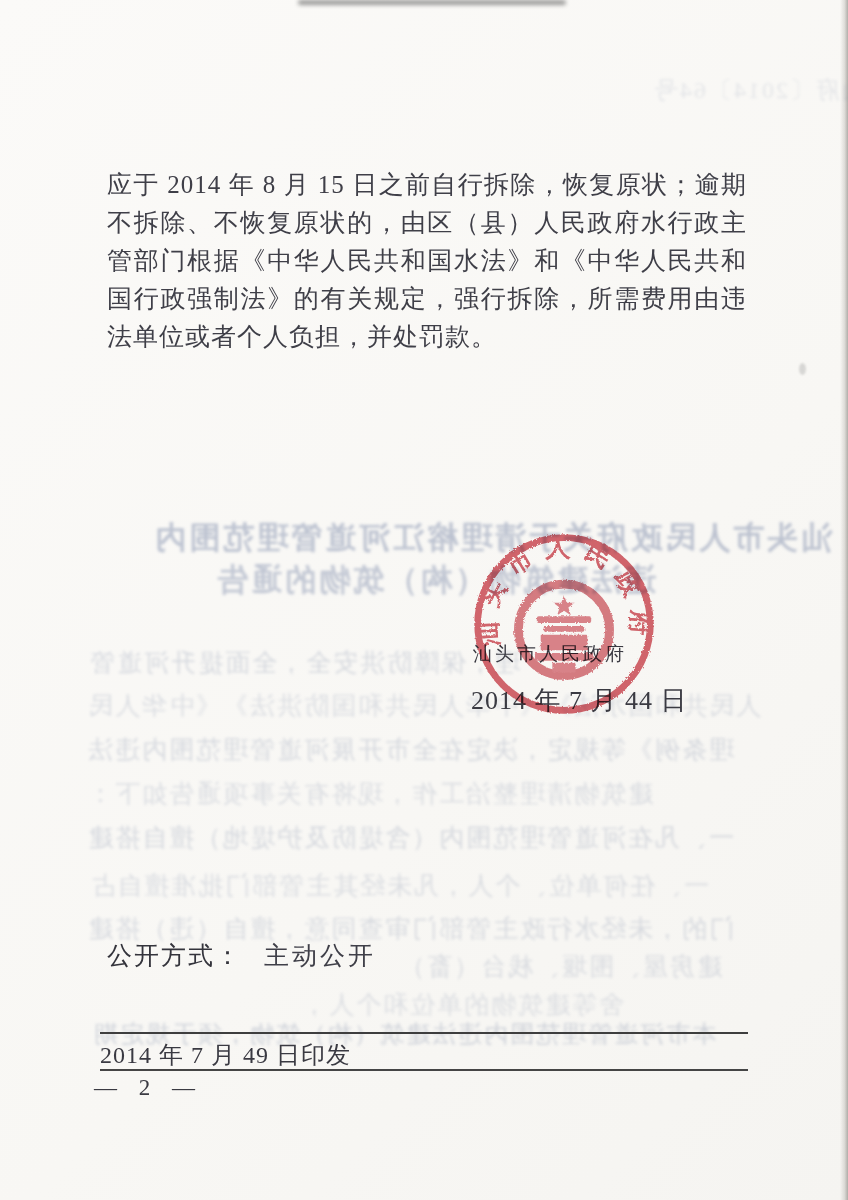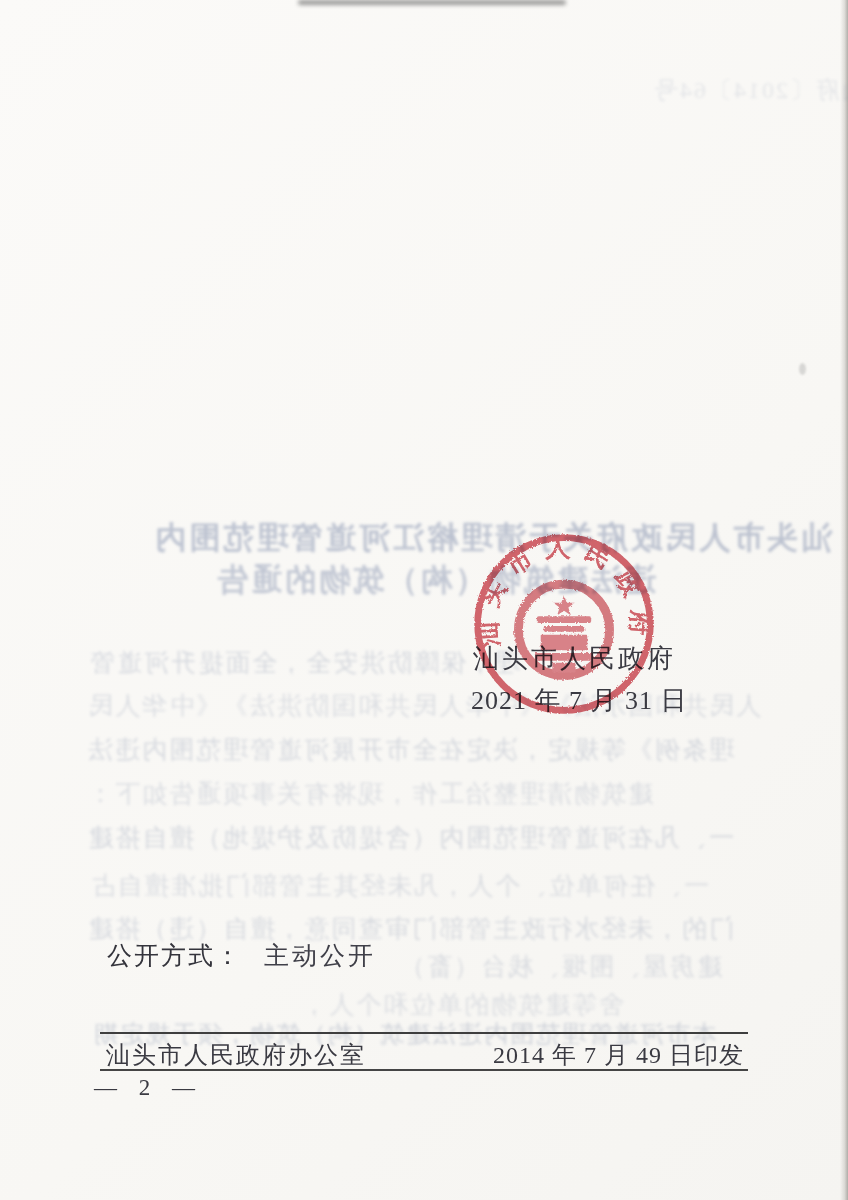--- a/index.html
+++ b/index.html
@@ -41,21 +41,21 @@
   .body-block {
     position:absolute; left:107px; top:166px; width:640px;
     font-size:25px; line-height:38px; letter-spacing:1px;
     text-align:justify; text-justify:inter-ideograph;
   }
   .body-block p { margin:0; }
   .body-block p.indent { text-indent:2em; }
   
   .signature {
     position:absolute; left:473px; top:641px;
-    font-size:26px; letter-spacing:3px; color:#3a3a42; white-space:nowrap;
+    font-size:19px; letter-spacing:3px; color:#3a3a42; white-space:nowrap;
   }
   .sign-date {
     position:absolute; left:471px; top:683px;
     font-size:26px; letter-spacing:1px; color:#3a3a42; white-space:nowrap;
   }
   
   .seal {
     position:absolute; left:467px; top:527px; width:194px; height:194px;
     mix-blend-mode:multiply; opacity:.92;
   }
@@ -106,24 +106,25 @@
       <div class="bleed-line" style="top: 777px; left: 86px; font-size: 25px; opacity: 0.22;">建筑物清理整治工作，现将有关事项通告如下：</div>
       <div class="bleed-line" style="top: 821px; left: 86px; font-size: 25px; opacity: 0.26;">一、凡在河道管理范围内（含堤防及护堤地）擅自搭建</div>
       <div class="bleed-line" style="top: 869px; left: 88px; font-size: 25px; opacity: 0.22;">一、任何单位、个人，凡未经其主管部门批准擅自占</div>
       <div class="bleed-line" style="top: 912px; left: 86px; font-size: 25px; opacity: 0.24;">门的，未经水行政主管部门审查同意，擅自（违）搭建</div>
       <div class="bleed-line" style="top: 950px; left: 398px; font-size: 25px; opacity: 0.22;">建房屋、围堰、栈台（畜）</div>
       <div class="bleed-line" style="top: 988px; left: 300px; font-size: 25px; opacity: 0.2;">舍等建筑物的单位和个人，</div>
       <div class="bleed-line" style="top: 1018px; left: 92px; font-size: 24px; opacity: 0.3;">本市河道管理范围内违法建筑（构）筑物，须于规定期</div>
     </div>
 
   <div class="body-block">
+    <p>应于 2014 年 8 月 15 日之前自行拆除，恢复原状；逾期不拆除、不恢复原状的，由区（县）人民政府水行政主管部门根据《中华人民共和国水法》和《中华人民共和国行政强制法》的有关规定，强行拆除，所需费用由违法单位或者个人负担，并处罚款。</p>
   </div>
 
   <div class="signature">汕头市人民政府</div>
-  <div class="sign-date">2021 年 7 月 31 日</div>
+  <div class="sign-date">2014 年 7 月 44 日</div>
 
   <svg class="seal" viewBox="0 0 200 200" aria-hidden="true">
     <defs>
       <filter id="roughen" x="-10%" y="-10%" width="120%" height="120%">
         <feTurbulence type="fractalNoise" baseFrequency="0.55" numOctaves="2" result="n"></feTurbulence>
         <feDisplacementMap in="SourceGraphic" in2="n" scale="3.2"></feDisplacementMap>
       </filter>
       <path id="seal-arc" d="M 34.2,123.9 A 70,70 0 1 1 165.8,123.9" fill="none"></path>
     </defs>
     <g filter="url(#roughen)" opacity="0.93">
@@ -143,19 +144,18 @@
       </g>
     </g>
   </svg>
 
   <div class="disclosure">
     <span class="label">公开方式：</span><span class="value">主动公开</span>
   </div>
 
   <div class="footer-rule-top"></div>
   <div class="footer-row">
-    <span class="office">汕头市人民政府办公室</span>
     <span class="printed">2014 年 7 月 49 日印发</span>
   </div>
   <div class="footer-rule-bottom"></div>
   <div class="page-number">— 2 —</div>
 
 </div>
 
 </body></html>

